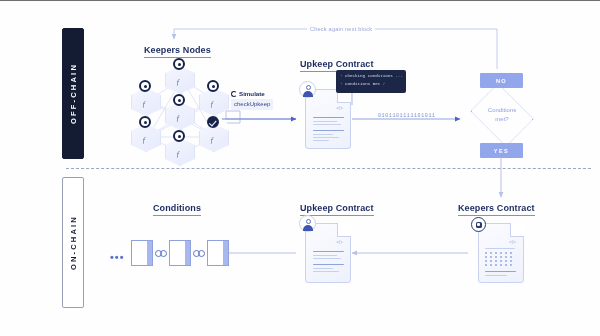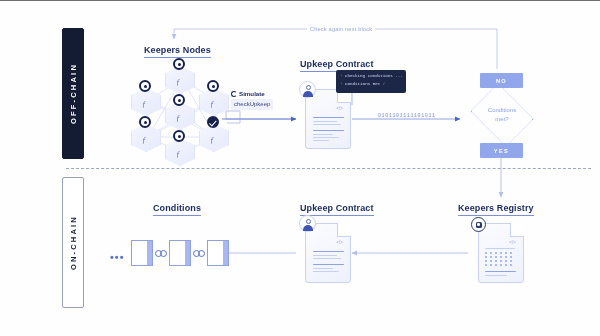--- a/index.html
+++ b/index.html
@@ -393,21 +393,21 @@
     <div class="line lt" style="left:7px;top:34px;width:28px;"></div>
     <div class="line" style="left:7px;top:40px;width:31px;"></div>
     <div class="line lt" style="left:7px;top:44px;width:20px;"></div>
     <div class="line lt" style="left:7px;top:47px;width:26px;"></div>
   </div>
   <div class="avatar" style="left:299px;top:214px;">
     <div class="head"></div>
       <div class="body"></div>
   </div>
 
-  <div class="sect-title" style="left:458px;top:202px;">Keepers Registry</div>
+  <div class="sect-title" style="left:458px;top:202px;">Keepers Contract</div>
 
   <div class="doc" style="left:478px;top:222px;">
     <div class="fold"></div>
     <div class="code-tag">&lt;/&gt;</div>
     <div class="line lt" style="left:6px;top:24px;width:30px;"></div>
     <div class="grid-cell" style="left:6px;top:28px;"></div>
       <div class="grid-cell" style="left:11px;top:28px;"></div>
     <div class="grid-cell" style="left:16px;top:28px;"></div>
       <div class="grid-cell" style="left:21px;top:28px;"></div>
     <div class="grid-cell" style="left:26px;top:28px;"></div>

